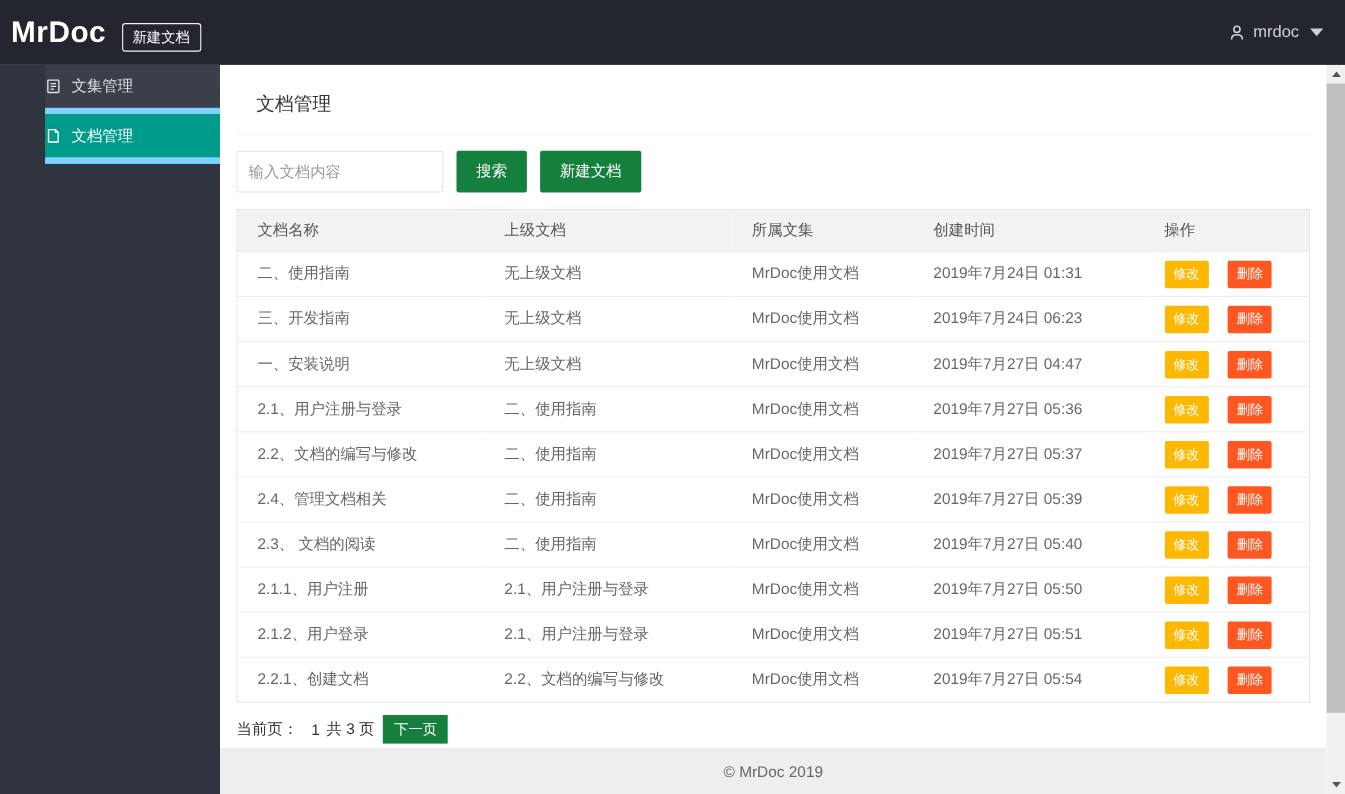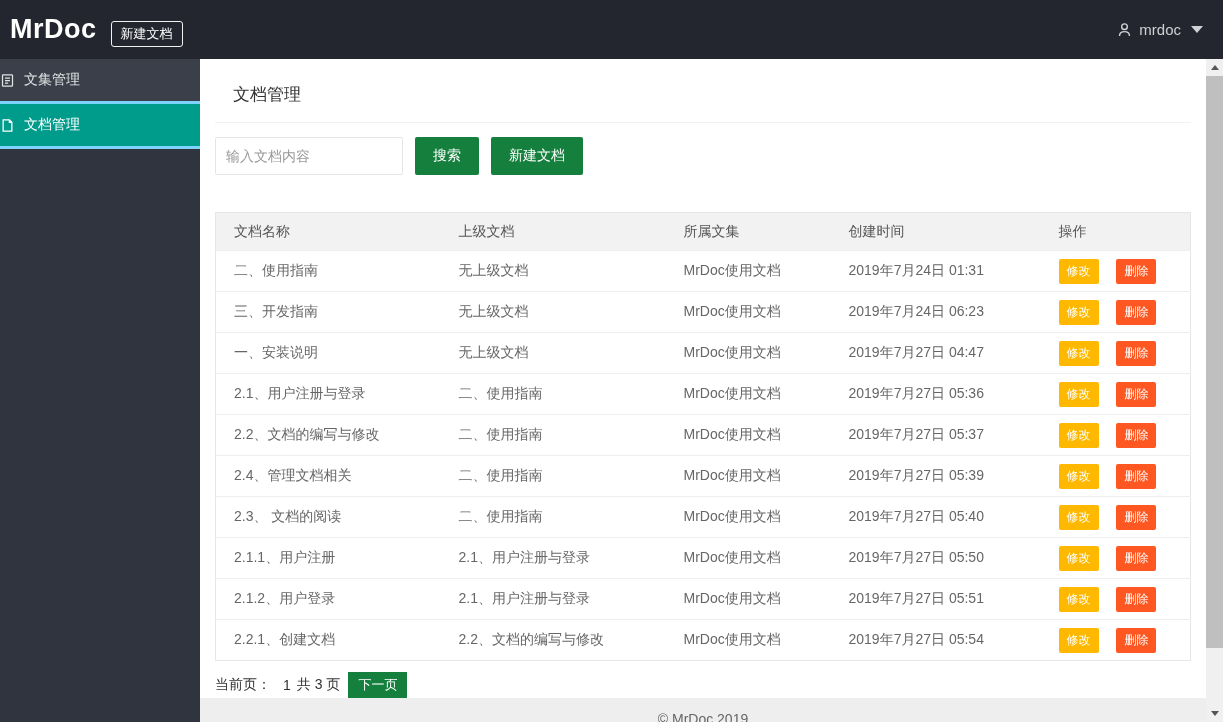--- a/index.html
+++ b/index.html
@@ -16,22 +16,22 @@
     color:#cfd1d5; font-size:15px; cursor:pointer; }
   .caret-down { width:0; height:0; border-left:6px solid transparent;
     border-right:6px solid transparent; border-top:7px solid #cfd1d5; margin-left:4px; }
 
   
   .app { position:absolute; top:59px; left:0; width:1223px; height:663px; display:flex; }
 
   
   .sidebar { width:200px; height:663px; background:#30343e; flex:none; }
   .side-item { height:45px; display:flex; align-items:center; 
-    background:#3a3f4a; border-bottom:3px solid #7dd3fc; color:rgba(255,255,255,.85);
-    font-size:14px; cursor:pointer; gap:9px; }
+    background:#3a3f4a; border-bottom:6px solid #7dd3fc; color:rgba(255,255,255,.85);
+    font-size:14px; cursor:pointer; gap:9px;margin-left:41px; }
   .side-item.active { background:#009c8b; color:#fff; }
   .side-item svg { flex:none; }
 
   
   .main { flex:none; width:1006px; height:663px; background:#fff;
     display:flex; flex-direction:column; overflow:hidden; }
   .main-inner { flex:1; padding:0 15px; }
 
   .page-title { font-size:17px; color:#333; padding:24px 18px 16px;
     border-bottom:1px solid #f2f2f2; }
@@ -39,21 +39,21 @@
   .search-row { display:flex; align-items:center; padding:14px 0 0; }
   .search-input { width:188px; height:38px; border:1px solid #e6e6e6; border-radius:2px;
     padding:0 10px; font-size:14px; color:#333; outline:none;
     font-family:"Liberation Sans","DejaVu Sans",sans-serif; }
   .search-input::placeholder { color:#999; }
   .btn-blue { height:38px; background:#15803d; color:#fff; border:none; border-radius:2px;
     font-size:14px; padding:0 18px; margin-left:12px; cursor:pointer;
     font-family:"Liberation Sans","DejaVu Sans",sans-serif; }
 
   
-  table.doc-table { width:975px; margin-top:37px; border-collapse:collapse;
+  table.doc-table { width:975px; margin-top:15px; border-collapse:collapse;
     border:1px solid #e6e6e6; table-layout:fixed; }
   .doc-table th { background:#f2f2f2; height:38px; text-align:left; font-weight:normal;
     font-size:14px; color:#555; padding:0 0 0 18px; }
   .doc-table td { height:41px; font-size:14px; color:#666; padding:0 0 0 18px;
     border-top:1px solid #eeeeee; white-space:nowrap; overflow:hidden; }
   .col-name   { width:225px; }
   .col-parent { width:225px; }
   .col-coll   { width:165px; }
   .col-time   { width:210px; }
   .col-ops    { width:150px; }

